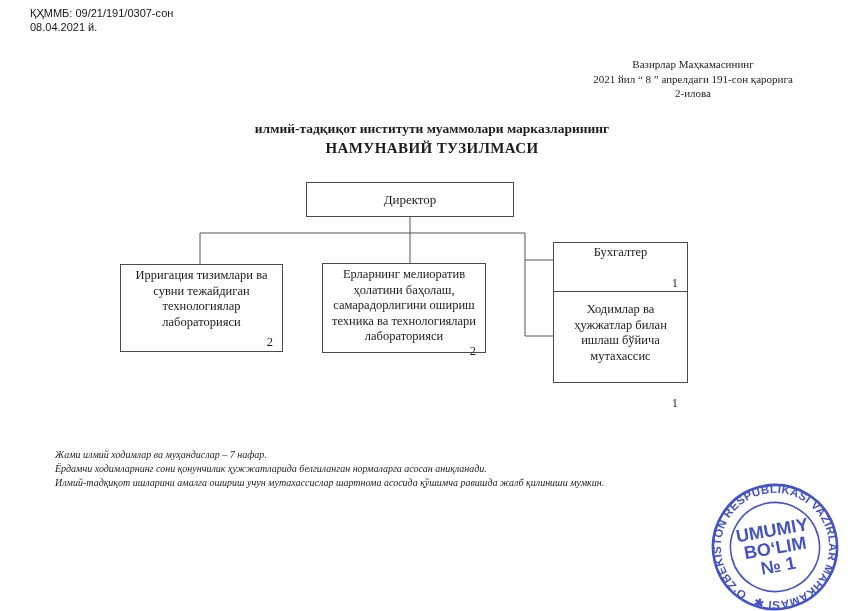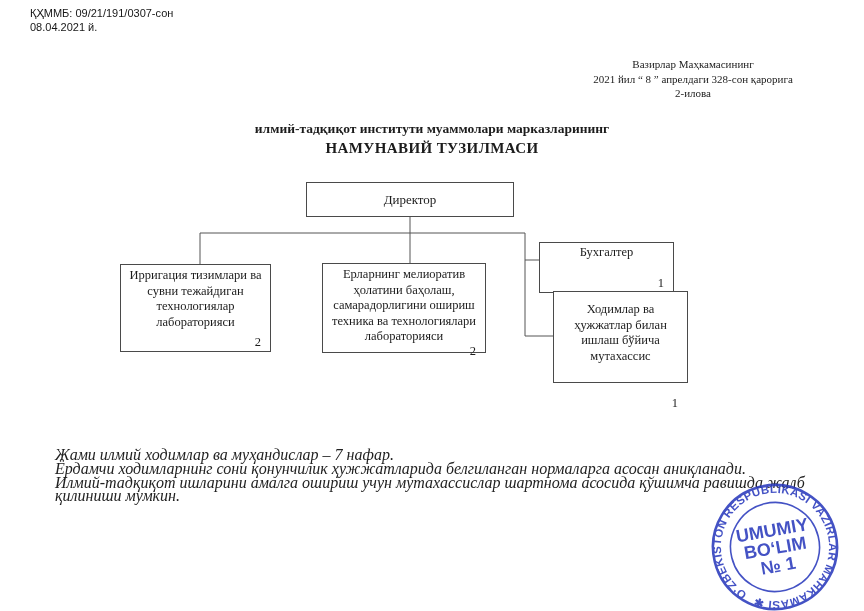--- a/index.html
+++ b/index.html
@@ -32,21 +32,21 @@
     font-size:12.5px; line-height:15.5px; text-align:center;
   }
   .box-director { justify-content:center; font-size:13px;text-align:center; }
   .box-unit { justify-content:space-between; }
   .box-label { padding:3px 5px 0 5px; }
   .box-hr .box-label { padding-top:10px; }
   .box-count { text-align:right; padding:0 9px 2px 0; line-height:13px; }
 
   .notes {
     position:absolute; left:55px; top:448px; width:760px;
-    font-style:italic; font-size:16px; line-height:13.8px; color:#222;
+    font-style:italic; font-size:10px; line-height:13.8px; color:#222;
   }
 
   .stamp {
     position:absolute; left:700px; top:472px;
     color:#2b3bbd; opacity:0.88;
   }
   .stamp circle { stroke:currentColor; fill:none; }
   .stamp .ring-text {
     font-family:"Liberation Sans", sans-serif; font-weight:bold;
     font-size:11.5px; fill:currentColor; letter-spacing:0.5px;
@@ -61,21 +61,21 @@
 
 <div class="page">
 
   <div class="reg">
     <div>ҚҲММБ: 09/21/191/0307-сон</div>
     <div>08.04.2021 й.</div>
   </div>
 
   <div class="approval">
     <div>Вазирлар Маҳкамасининг</div>
-    <div>2021 йил “ 8 ” апрелдаги 328-сон қарорига</div>
+    <div>2021 йил “ 8 ” апрелдаги 191-сон қарорига</div>
     <div>2-илова</div>
   </div>
 
   <div class="title-block">
     <div>илмий-тадқиқот институти муаммолари марказларининг</div>
     <div class="t3">НАМУНАВИЙ ТУЗИЛМАСИ</div>
   </div>
 
   <svg class="connectors" width="864" height="611">
     <line x1="410" y1="217" x2="410" y2="233"></line>
@@ -84,31 +84,31 @@
     <line x1="410" y1="233" x2="410" y2="264"></line>
     <line x1="525" y1="233" x2="525" y2="336"></line>
     <line x1="525" y1="260" x2="553" y2="260"></line>
     <line x1="525" y1="336" x2="553" y2="336"></line>
   </svg>
 
   <div class="box box-director" style="left:306px; top:182px; width:208px; height:35px;">
     <div class="box-label" style="padding-top:0;">Директор</div>
   </div>
 
-  <div class="box box-unit" style="left:120px; top:264px; width:151px; height:88px;">
+  <div class="box box-unit" style="left:120px; top:264px; width:163px; height:88px;">
     <div class="box-label">Ирригация тизимлари ва сувни тежайдиган технологиялар лабораторияси</div>
     <div class="box-count">2</div>
   </div>
 
   <div class="box box-unit" style="left:322px; top:263px; width:164px; height:90px;">
     <div class="box-label">Ерларнинг мелиоратив ҳолатини баҳолаш, самарадорлигини ошириш техника ва технологиялари лабораторияси</div>
     <div class="box-count">2</div>
   </div>
 
-  <div class="box box-unit" style="left:539px; top:242px; width:135px; height:51px;">
+  <div class="box box-unit" style="left:553px; top:242px; width:135px; height:51px;">
     <div class="box-label" style="padding-top:2px;">Бухгалтер</div>
     <div class="box-count">1</div>
   </div>
 
   <div class="box box-unit box-hr" style="left:553px; top:291px; width:135px; height:92px;gap:33px;">
     <div class="box-label">Ходимлар ва ҳужжатлар билан ишлаш бўйича мутахассис</div>
     <div class="box-count">1</div>
   </div>
 
   <div class="notes">

